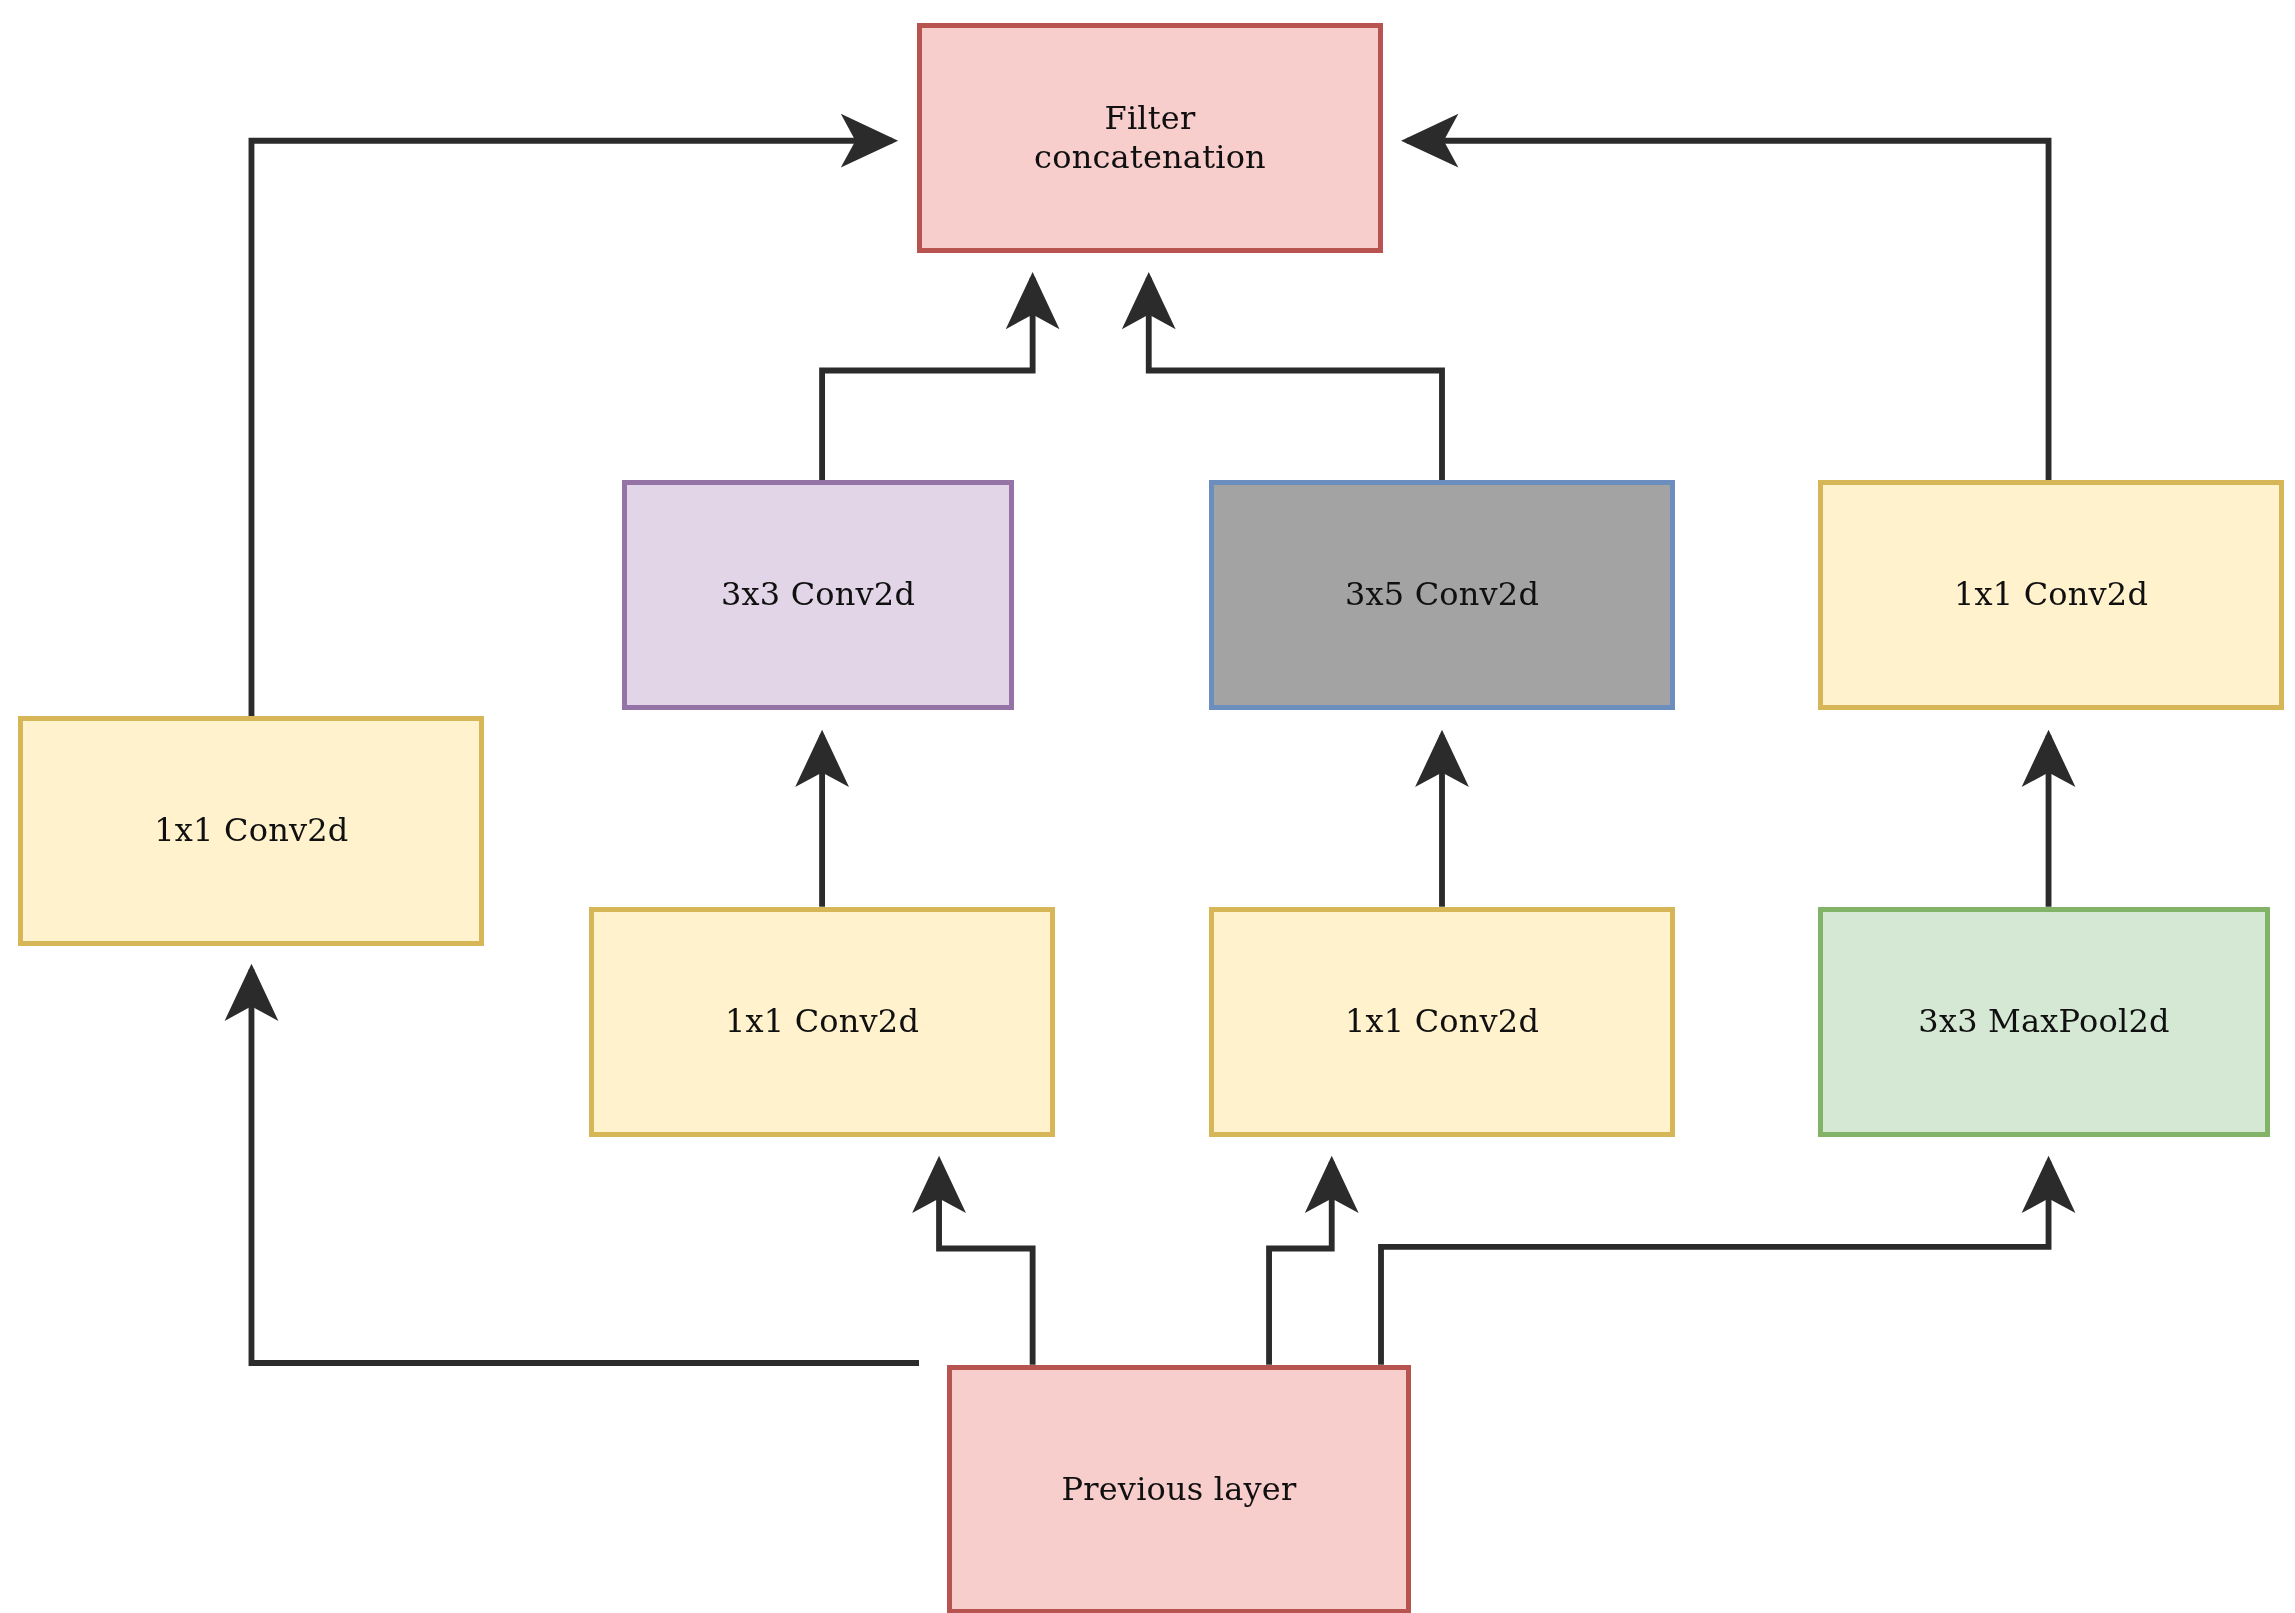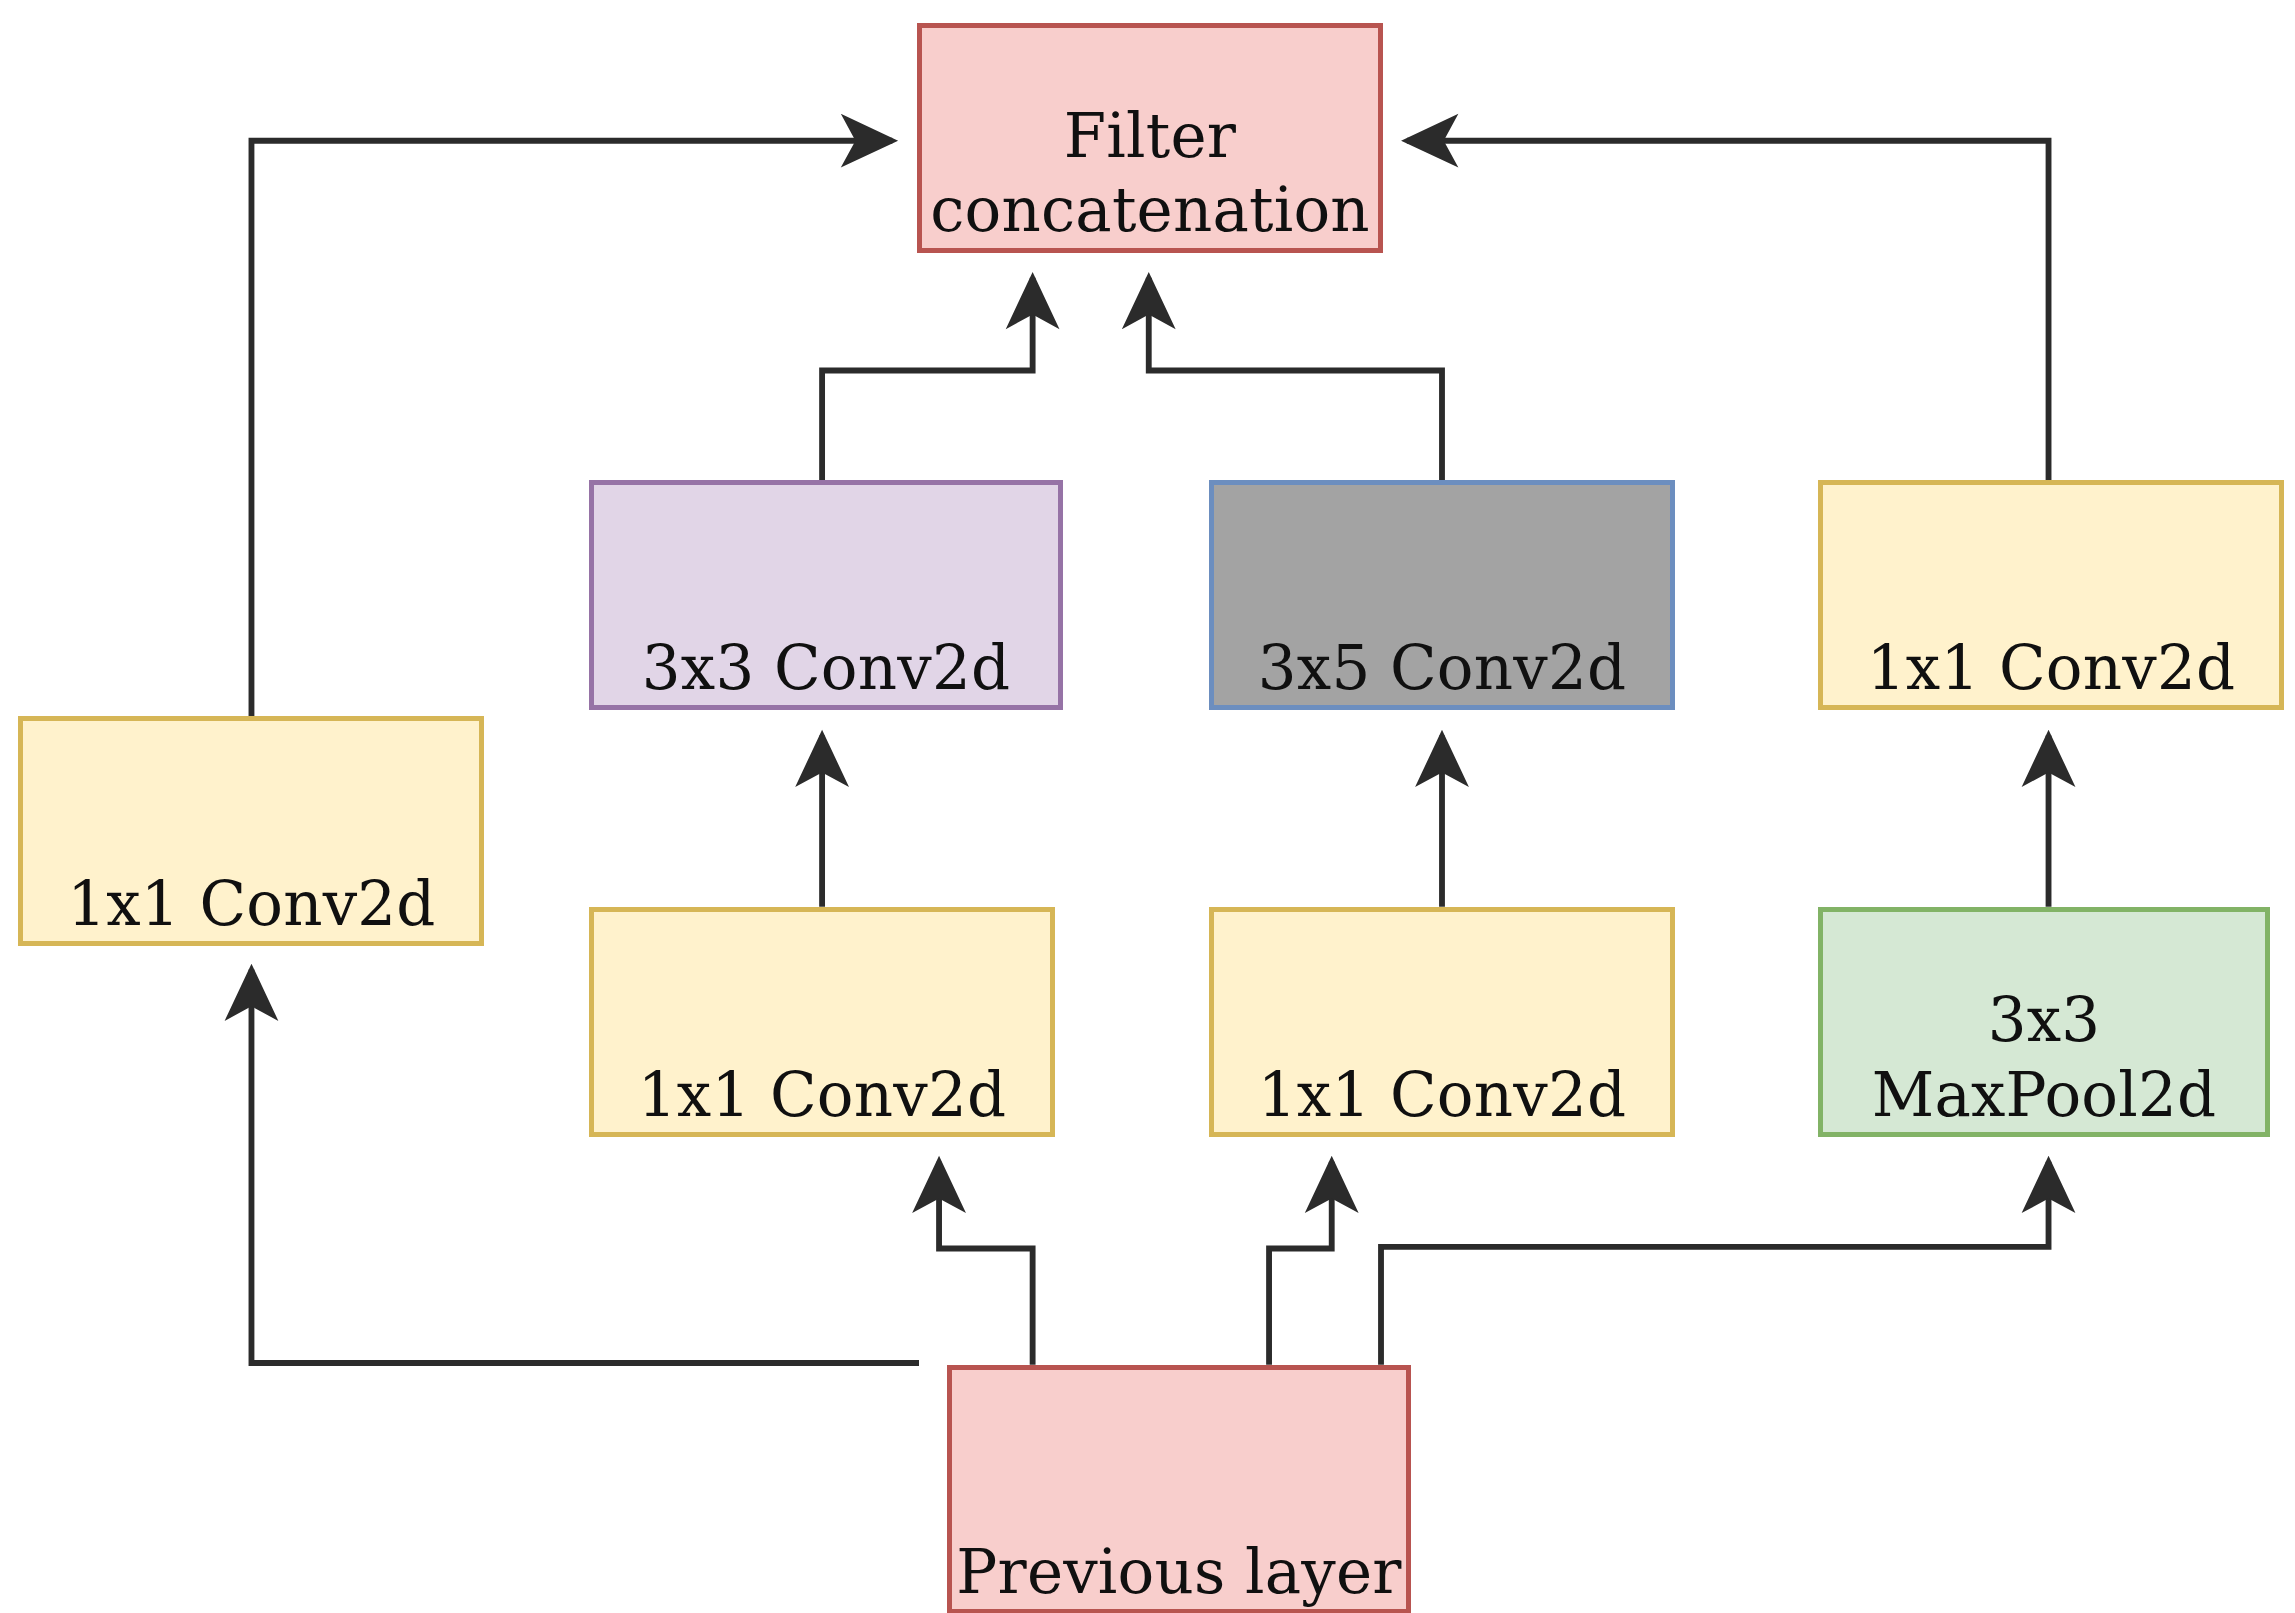--- a/index.html
+++ b/index.html
@@ -19,27 +19,27 @@
     position: absolute;
     left: 0; top: 0;
     width: 2295px;
     height: 1614px;
     pointer-events: none;
   }
   .node {
     position: absolute;
     box-sizing: border-box;
     display: flex;
-    align-items: flex-end;
+    align-items: center;
     justify-content: center;
     text-align: center;
     border-style: solid;
     border-width: 5px;
     color: #101010;
-    font-size: 61px;
+    font-size: 32px;
     line-height: 1.22;
     letter-spacing: 0.2px;
     z-index: 3;
   }
   .node .label { display: block; white-space: pre-line; }
 </style>
 </head>
 <body>
 
 <div id="canvas" style="background: rgb(255, 255, 255);">
@@ -79,21 +79,21 @@
 
   <div class="node" id="n-filter-concatenation" style="left: 917px; top: 22.6px; width: 466px; height: 230px; background: rgb(248, 206, 204); border-color: rgb(184, 84, 80);">
     <span class="label">Filter
 concatenation</span>
   </div>
 
   <div class="node" id="n-conv-1x1-left-top" style="left: 18.4px; top: 716px; width: 466px; height: 230px; background: rgb(255, 242, 204); border-color: rgb(214, 182, 86);">
     <span class="label">1x1 Conv2d</span>
   </div>
 
-  <div class="node" id="n-conv-3x3" style="left: 589px; top: 480px; width: 474px; height: 230px; background: rgb(225, 213, 231); border-color: rgb(150, 115, 166);">
+  <div class="node" id="n-conv-3x3" style="left: 622px; top: 480px; width: 392px; height: 230px; background: rgb(225, 213, 231); border-color: rgb(150, 115, 166);">
     <span class="label">3x3 Conv2d</span>
   </div>
 
   <div class="node" id="n-conv-3x5" style="left: 1209px; top: 480px; width: 466px; height: 230px; background: #a3a3a3; border-color: rgb(108, 142, 191);">
     <span class="label">3x5 Conv2d</span>
   </div>
 
   <div class="node" id="n-conv-1x1-right-top" style="left: 1818px; top: 480px; width: 466px; height: 230px; background: rgb(255, 242, 204); border-color: rgb(214, 182, 86);">
     <span class="label">1x1 Conv2d</span>
   </div>

